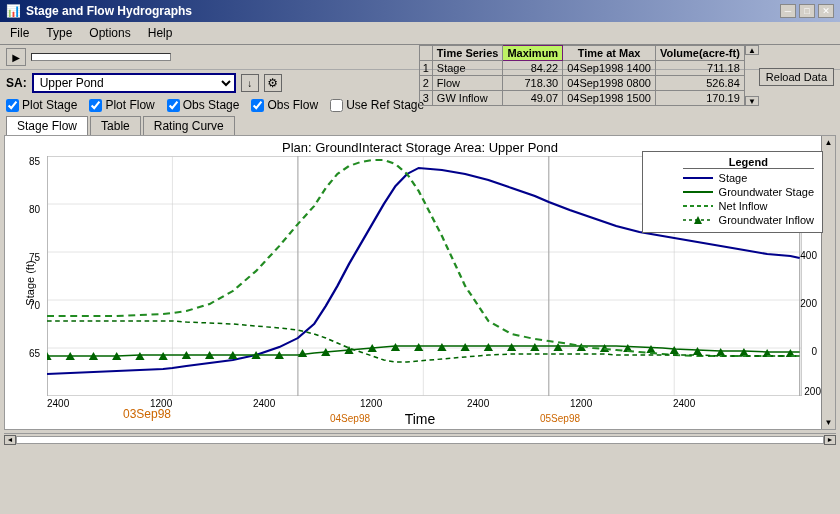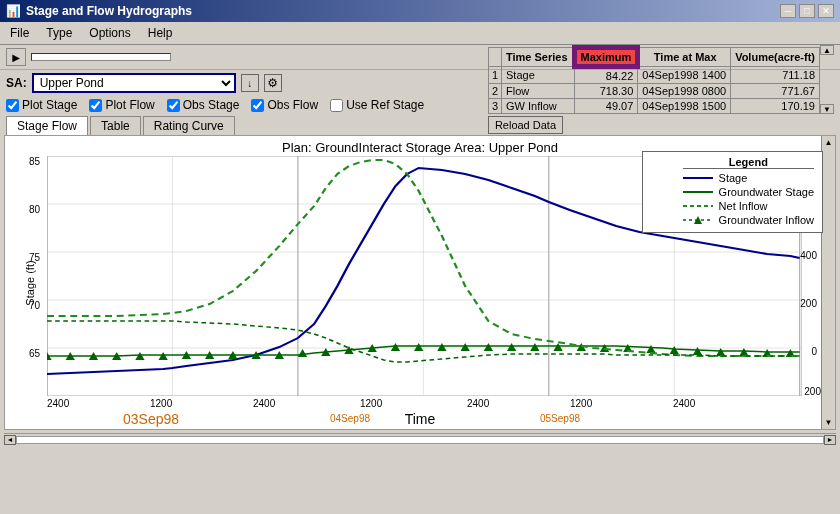--- a/index.html
+++ b/index.html
@@ -156,46 +156,46 @@
   <span class="menu-item">File</span>
   <span class="menu-item">Type</span>
   <span class="menu-item">Options</span>
   <span class="menu-item">Help</span>
 </div>
 
 <div style="display:flex; align-items:center; gap:5px; padding:3px 6px; background:#d4d0c8; border-bottom:1px solid #aaa; position:relative;">
   <div class="play-btn">▶</div>
   <div style="width:140px; height:8px; background:white; border:1px inset #888;"></div>
 
-  <div style="position:absolute; right:6px; top:0; display:flex; flex-direction:column; align-items:flex-start; z-index:10;padding-left:21px;">
+  <div style="position:absolute; right:6px; top:0; display:flex; flex-direction:row; align-items:center; z-index:10;padding-left:21px;">
     <div style="display:flex; align-items:stretch; gap:0;">
       <table class="data-table" style="border-collapse:collapse; font-size:11px;">
         <thead>
           <tr>
             <th style="border:1px solid #888; padding:1px 3px; background:#d4d0c8;"></th>
             <th style="border:1px solid #888; padding:1px 4px; background:#d4d0c8;">Time Series</th>
-            <th style="border:5px solid #701a75; padding:1px 4px; background:#ef4444;">Maximum</th>
+            <th style="border:1px solid #701a75; padding:1px 4px; background:#bef264;">Maximum</th>
             <th style="border:1px solid #888; padding:1px 4px; background:#d4d0c8;">Time at Max</th>
             <th style="border:1px solid #888; padding:1px 4px; background:#d4d0c8;">Volume(acre-ft)</th>
           </tr>
         </thead>
         <tbody>
           <tr>
             <td style="border:1px solid #888; padding:1px 3px;">1</td>
             <td style="border:1px solid #888; padding:1px 4px;">Stage</td>
             <td style="border:1px solid #888; padding:1px 4px; text-align:right;">84.22</td>
             <td style="border:1px solid #888; padding:1px 4px;">04Sep1998  1400</td>
             <td style="border:1px solid #888; padding:1px 4px; text-align:right;">711.18</td>
           </tr>
           <tr>
             <td style="border:1px solid #888; padding:1px 3px;">2</td>
             <td style="border:1px solid #888; padding:1px 4px;">Flow</td>
             <td style="border:1px solid #888; padding:1px 4px; text-align:right;">718.30</td>
             <td style="border:1px solid #888; padding:1px 4px;">04Sep1998  0800</td>
-            <td style="border:1px solid #888; padding:1px 4px; text-align:right;">771.67</td>
+            <td style="border:1px solid #888; padding:1px 4px; text-align:right;">526.84</td>
           </tr>
           <tr>
             <td style="border:1px solid #888; padding:1px 3px;">3</td>
             <td style="border:1px solid #888; padding:1px 4px;">GW Inflow</td>
             <td style="border:1px solid #888; padding:1px 4px; text-align:right;">49.07</td>
             <td style="border:1px solid #888; padding:1px 4px;">04Sep1998  1500</td>
             <td style="border:1px solid #888; padding:1px 4px; text-align:right;">170.19</td>
           </tr>
         </tbody>
       </table>
@@ -338,21 +338,21 @@
   <div style="position:absolute; right:14px; top:250px; font-size:10px;">200</div>
 
   <div style="position:absolute; left:42px; bottom:20px; font-size:10px;">2400</div>
   <div style="position:absolute; left:145px; bottom:20px; font-size:10px;">1200</div>
   <div style="position:absolute; left:248px; bottom:20px; font-size:10px;">2400</div>
   <div style="position:absolute; left:355px; bottom:20px; font-size:10px;">1200</div>
   <div style="position:absolute; left:462px; bottom:20px; font-size:10px;">2400</div>
   <div style="position:absolute; left:565px; bottom:20px; font-size:10px;">1200</div>
   <div style="position:absolute; left:668px; bottom:20px; font-size:10px;">2400</div>
 
-  <div style="position:absolute; left:118px; bottom:2px; font-size:14px; color:#cc6600;">03Sep98</div>
+  <div style="position:absolute; left:118px; bottom:8px; font-size:12px; color:#cc6600;">03Sep98</div>
   <div style="position:absolute; left:325px; bottom:5px; font-size:10px; color:#cc6600;">04Sep98</div>
   <div style="position:absolute; left:535px; bottom:5px; font-size:10px; color:#cc6600;">05Sep98</div>
 
   <div style="position:absolute; bottom:2px; left:50%; transform:translateX(-50%); font-size:14px;">Time</div>
 
   <div class="legend-box" style="top:15px; right:12px;padding-left:40px;">
     <div class="legend-title">Legend</div>
     <div class="legend-item">
       <svg width="30" height="10">
           <line x1="0" y1="5" x2="30" y2="5" stroke="#00008B" stroke-width="2"></line>

